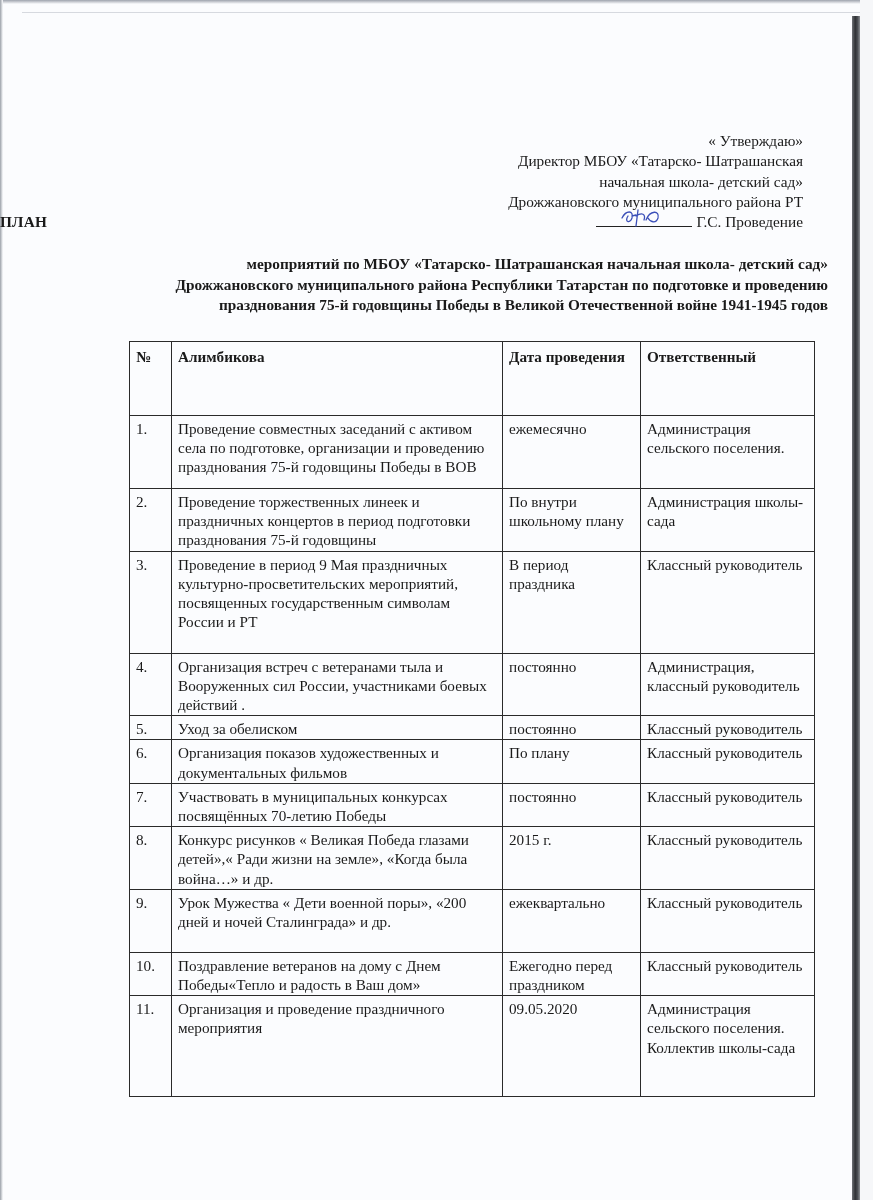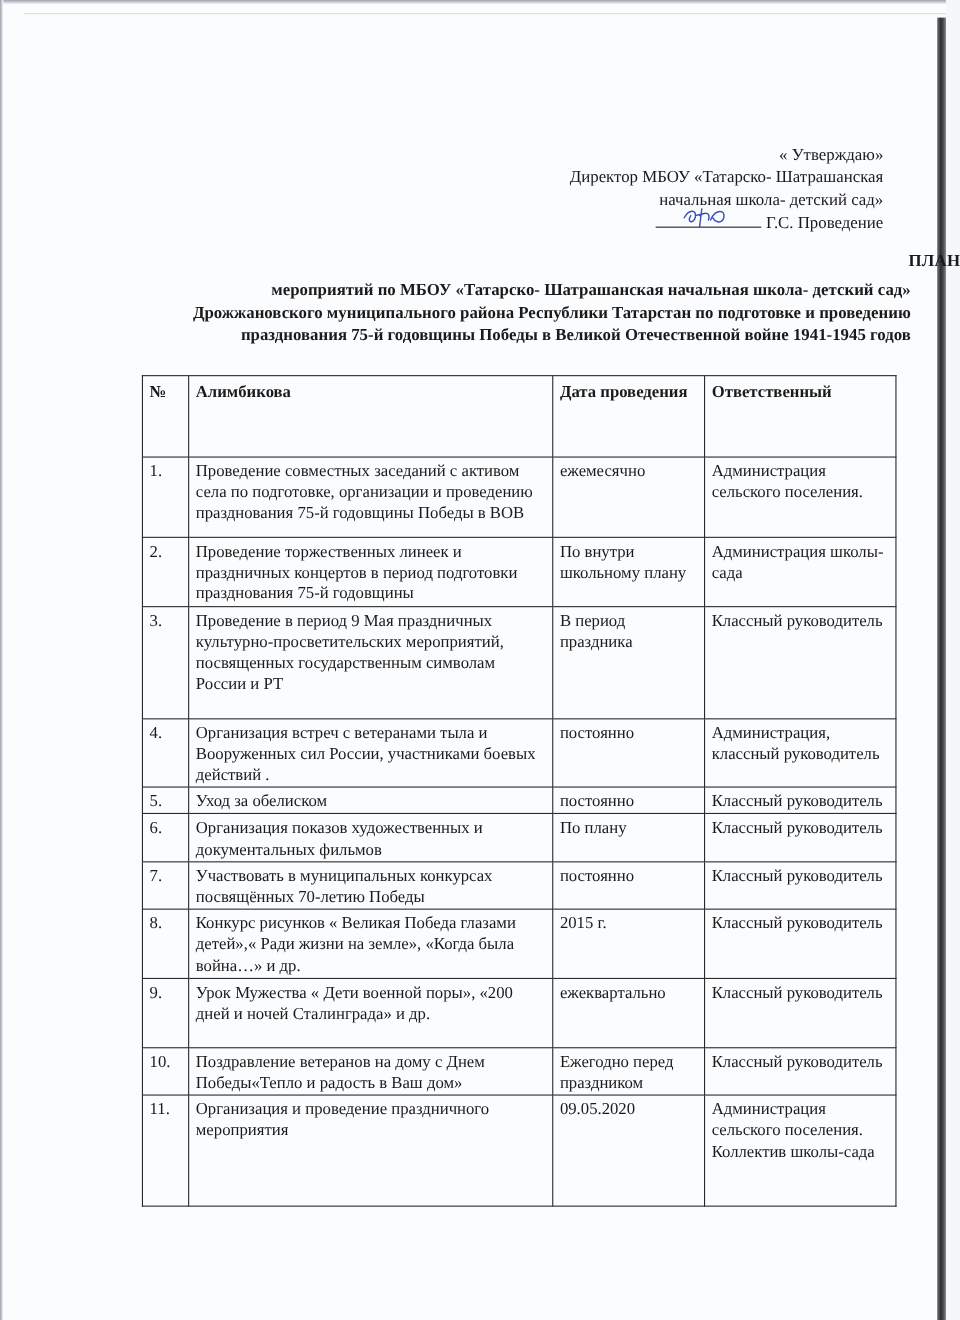--- a/index.html
+++ b/index.html
@@ -40,23 +40,22 @@
     .approve .underline {
       display: inline-block; width: 96px; border-bottom: 1px solid #222;
       margin-right: 4px; height: 14px; vertical-align: baseline; position: relative;
     }
     .signature {
       position: absolute; left: 20px; top: -6px; width: 52px; height: 22px;
     }
 
     .title {
       position: absolute; left: 0; width: 873px; top: 213px;
-      text-align: right; font-weight: bold; font-size: 15.3px;
+      text-align: left; font-weight: bold; font-size: 15.3px;
       letter-spacing: 0.2px;
-      margin-top: 16px;
     }
     .subtitle {
       position: absolute; left: 128px; width: 700px; top: 254px;
       text-align: right; font-weight: bold; font-size: 15.3px; line-height: 20.5px;
       font-family: "Liberation Serif", serif;
     }
 
     table.plan {
       position: absolute; left: 129px; top: 341px;
       width: 685px;
@@ -88,20 +87,21 @@
 <div class="top-shadow"></div>
 <div class="top-rule"></div>
 <div class="left-edge"></div>
 <div class="right-border"></div>
 <div class="right-margin"></div>
 
 <div class="approve">
   <div>« Утверждаю»</div>
   <div>Директор МБОУ «Татарско- Шатрашанская</div>
   <div>начальная школа- детский сад»</div>
+  <div>Дрожжановского муниципального района РТ</div>
   <div class="sign-line">
     <span class="underline">
       <svg class="signature" viewBox="0 0 52 22">
         <path d="M6 12 C 10 4, 18 4, 16 12 C 14 18, 8 16, 12 10 M16 10 L20 9 M22 4 L20 20 M20 10 C 26 6, 30 8, 28 14 M30 14 C 34 4, 44 4, 42 12 C 40 18, 34 16, 32 12" fill="none" stroke="#3b4fb8" stroke-width="1.3" stroke-linecap="round"></path>
       </svg>
     </span><span>Г.С. Проведение</span>
   </div>
 </div>
 
 <div class="title">ПЛАН</div>

